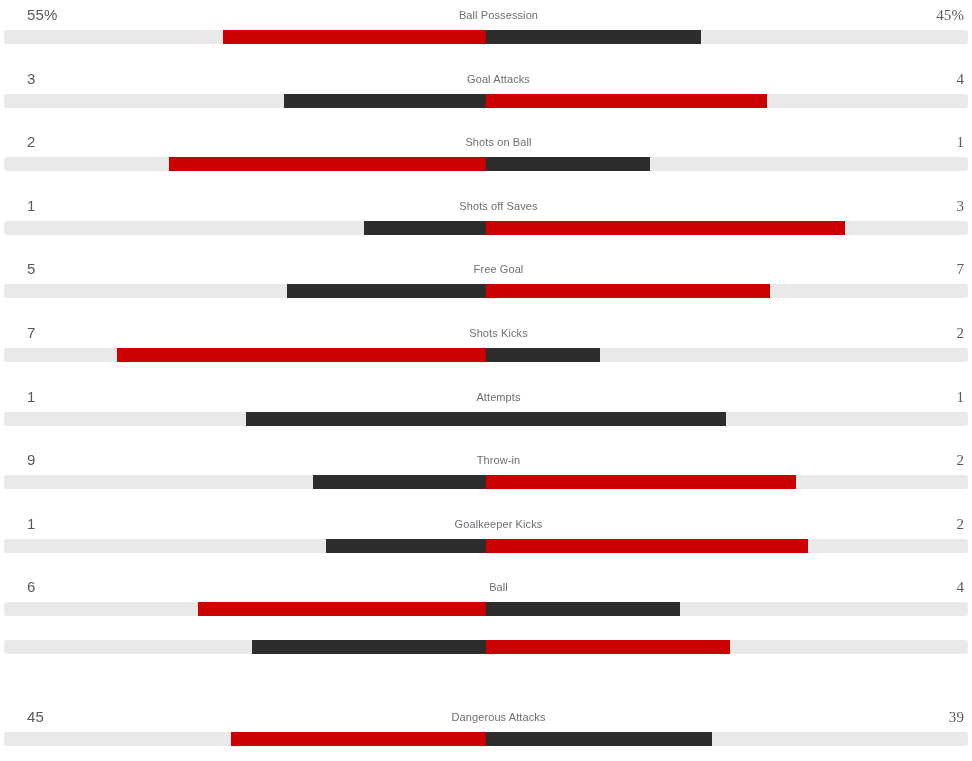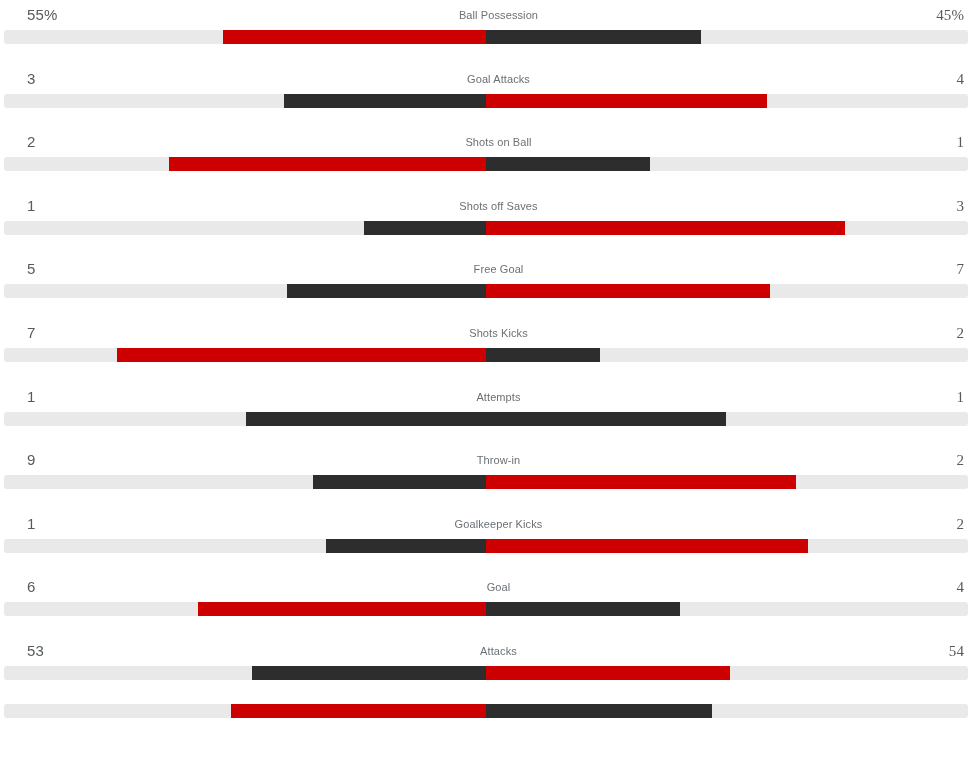--- a/index.html
+++ b/index.html
@@ -175,38 +175,38 @@
         <span class="stat-value away">2</span>
       </div>
       <div class="bar-track">
         <div class="bar-fill home" style="width: 16.5%; background: rgb(45, 45, 45);"></div>
         <div class="bar-fill away" style="width: 33.4%; background: rgb(204, 0, 0);"></div>
       </div>
     </div>
     <div class="stat-row">
       <div class="stat-header">
         <span class="stat-value home">6</span>
-        <span class="stat-label">Goal</span>
+        <span class="stat-label">Ball</span>
         <span class="stat-value away">4</span>
       </div>
       <div class="bar-track">
         <div class="bar-fill home" style="width: 29.8%; background: rgb(204, 0, 0);"></div>
         <div class="bar-fill away" style="width: 20.1%; background: rgb(45, 45, 45);"></div>
       </div>
     </div>
     <div class="stat-row">
-      <div class="stat-header">
-        <span class="stat-value home">53</span>
-        <span class="stat-label">Attacks</span>
-        <span class="stat-value away">54</span>
-      </div>
       <div class="bar-track">
         <div class="bar-fill home" style="width: 24.2%; background: rgb(45, 45, 45);"></div>
         <div class="bar-fill away" style="width: 25.3%; background: rgb(204, 0, 0);"></div>
       </div>
     </div>
     <div class="stat-row">
+      <div class="stat-header">
+        <span class="stat-value home">45</span>
+        <span class="stat-label">Dangerous Attacks</span>
+        <span class="stat-value away">39</span>
+      </div>
       <div class="bar-track">
         <div class="bar-fill home" style="width: 26.4%; background: rgb(204, 0, 0);"></div>
         <div class="bar-fill away" style="width: 23.4%; background: rgb(45, 45, 45);"></div>
       </div>
     </div>
   </div>
 
 </body></html>

